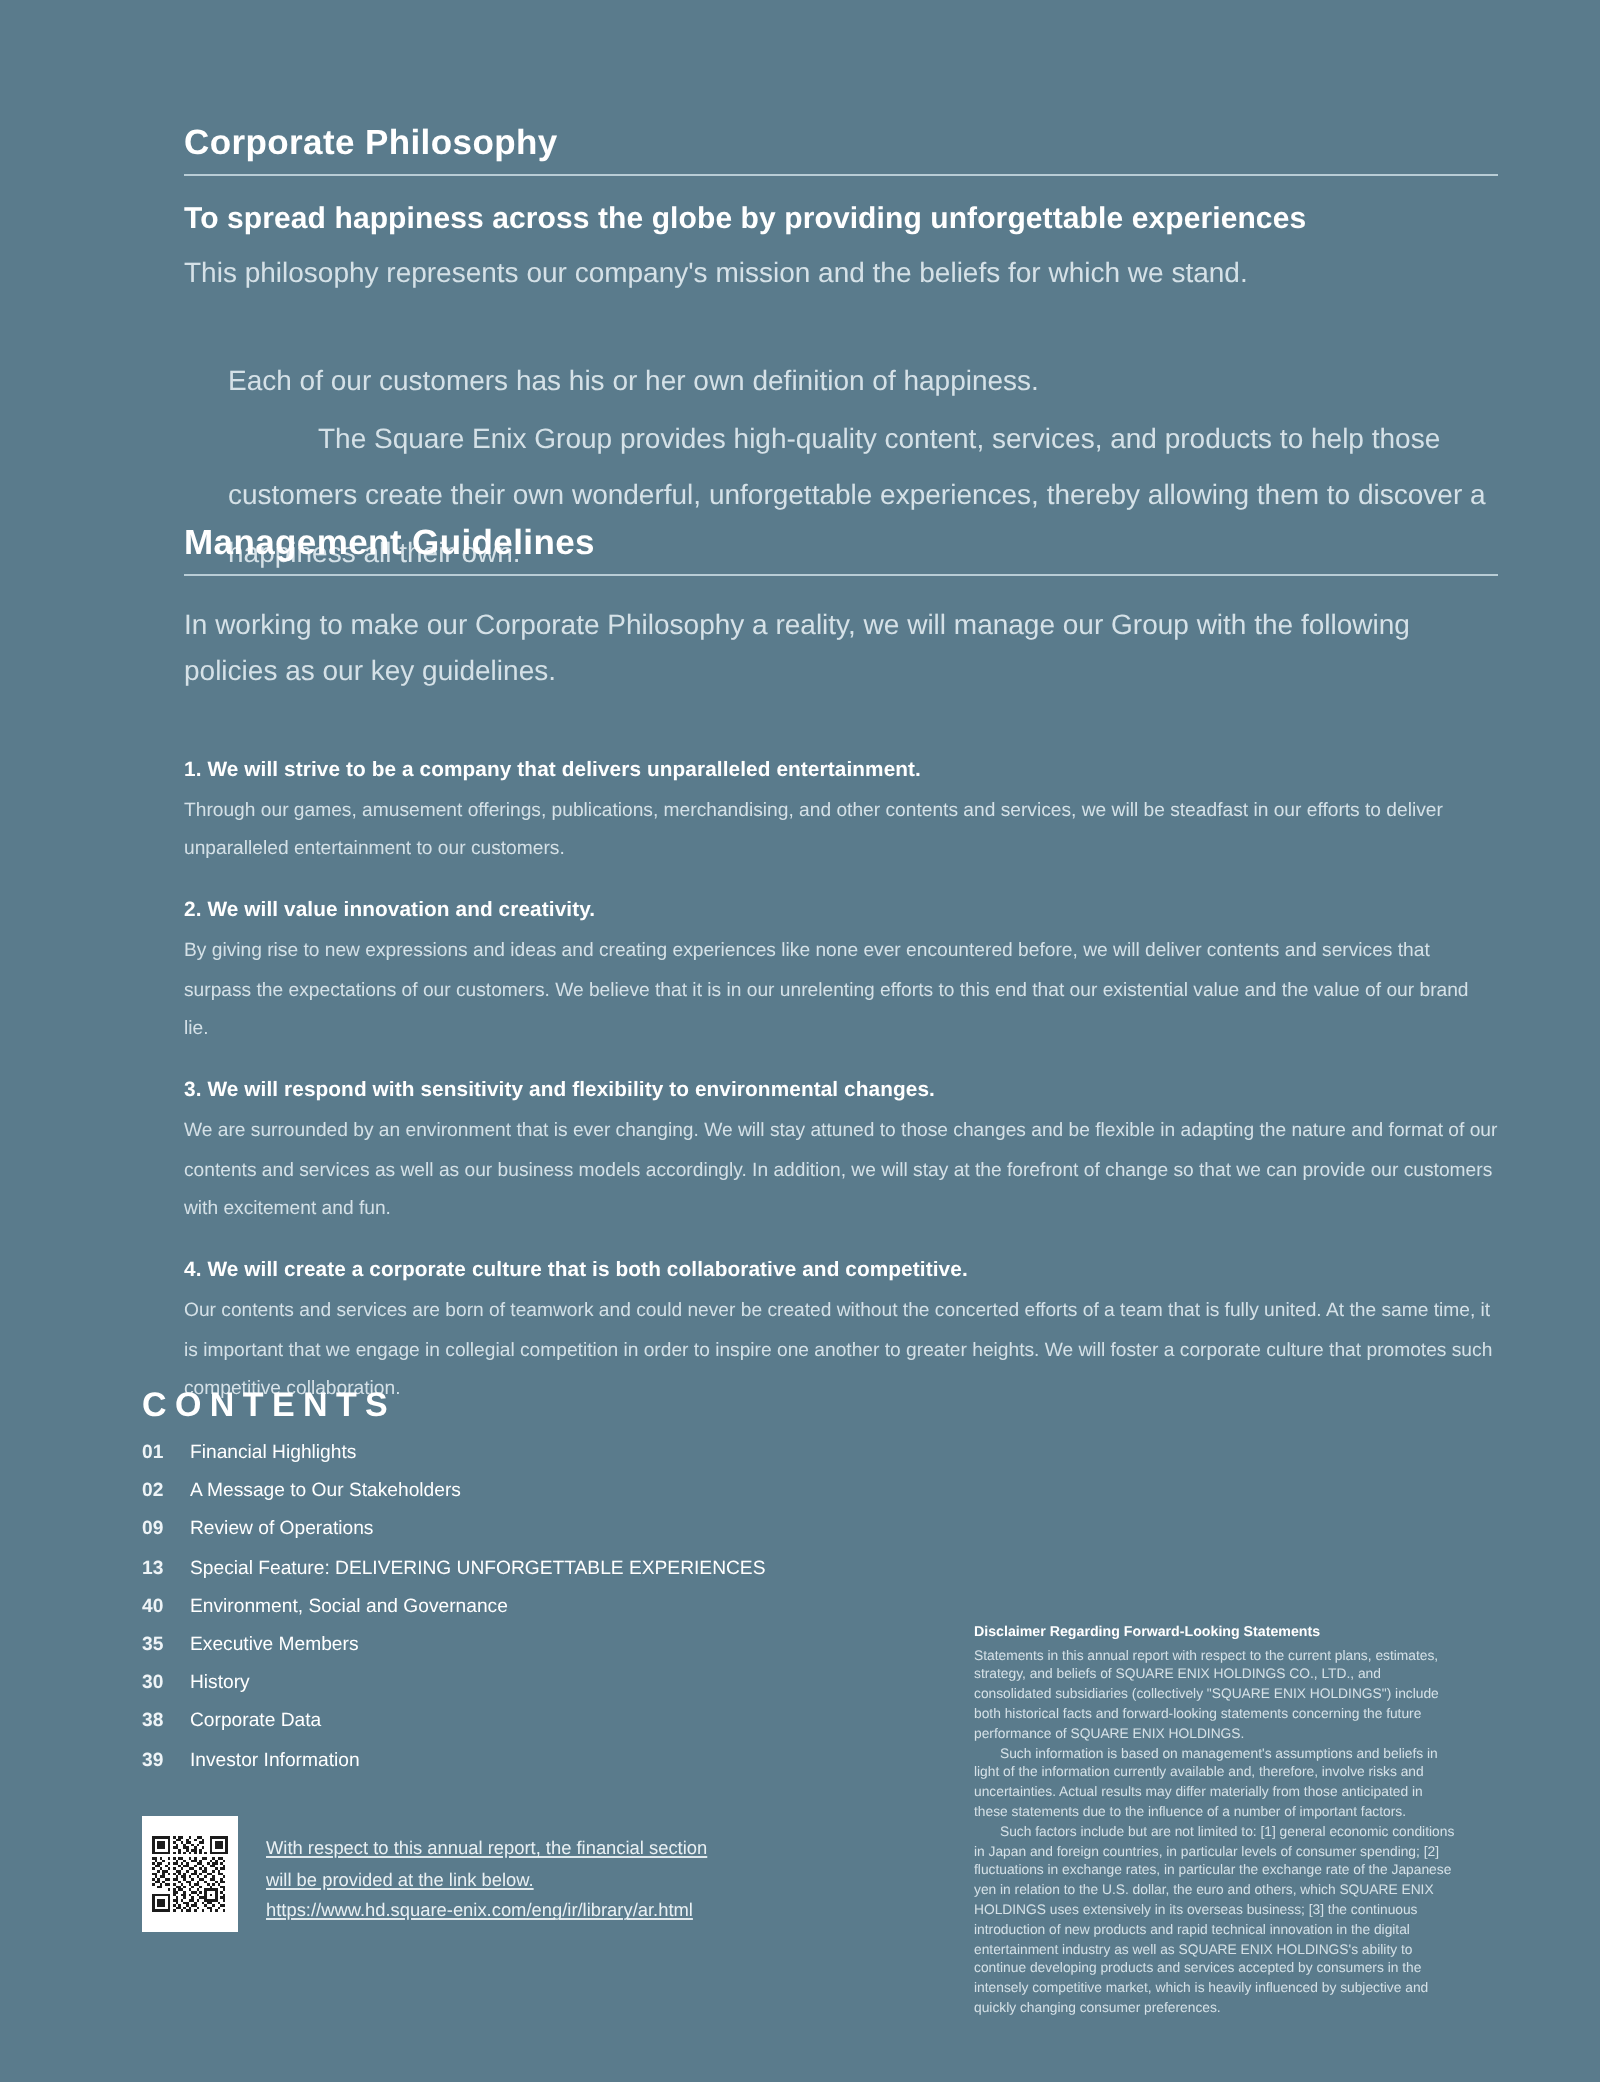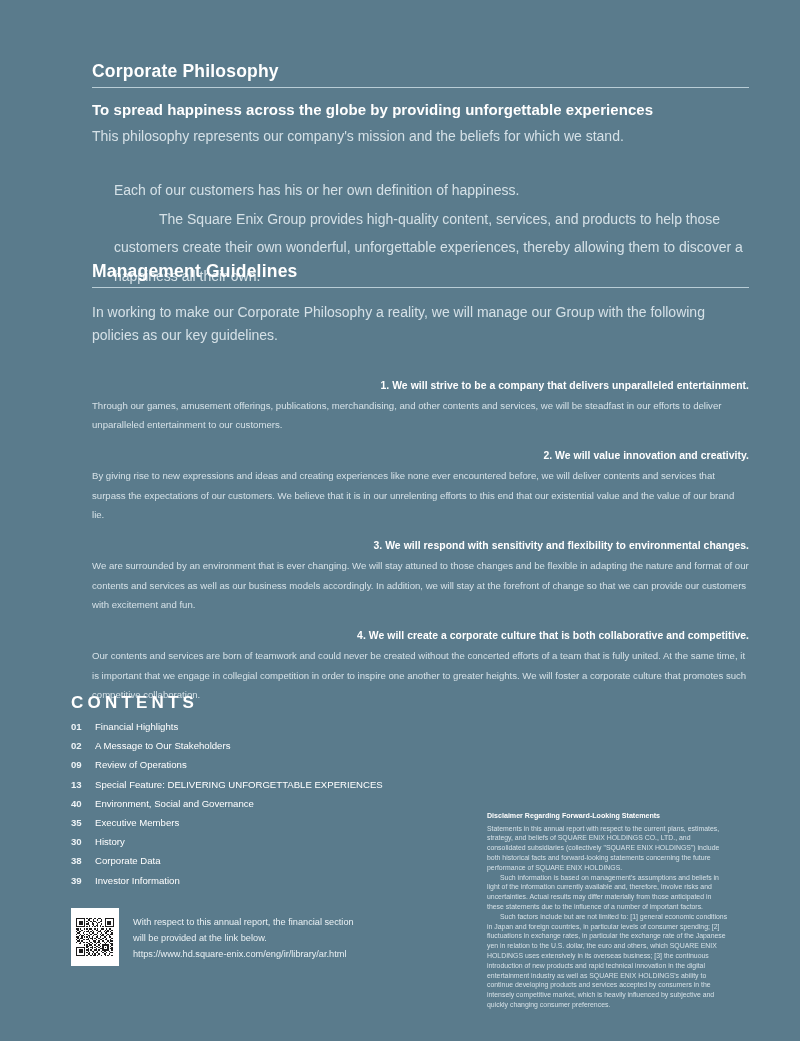--- a/index.html
+++ b/index.html
@@ -63,21 +63,20 @@
   .indent-1 { margin-left: 22px; }
   .indent-2 { margin-left: 22px; text-indent: 45px; }
 
   .guide-item { margin-top: 15px; }
   .guide-head {
     font-size: 10.4px;
     font-weight: bold;
     color: #ffffff;
     margin: 0 0 5px 0;
     letter-spacing: 0.05px;
-    text-align: right;
   }
   .guide-body {
     font-size: 9.6px;
     color: #d5e1e7;
     line-height: 2.05;
     margin: 0;
   }
 
   
   .contents-heading {
@@ -128,21 +127,22 @@
     text-align: left;
   }
   .disc-p.ind { text-indent: 13px; }
 
   
   .qr-block {
     position: absolute;
     left: 71px;
     top: 908px;
     display: flex;
-    align-items: flex-start;
+    align-items: center;
+    text-decoration: underline;
   }
   .qr-frame {
     width: 48px;
     height: 58px;
     background: #ffffff;
     padding: 0;
     display: flex;
     align-items: center;
     justify-content: center;
     flex: 0 0 48px;

